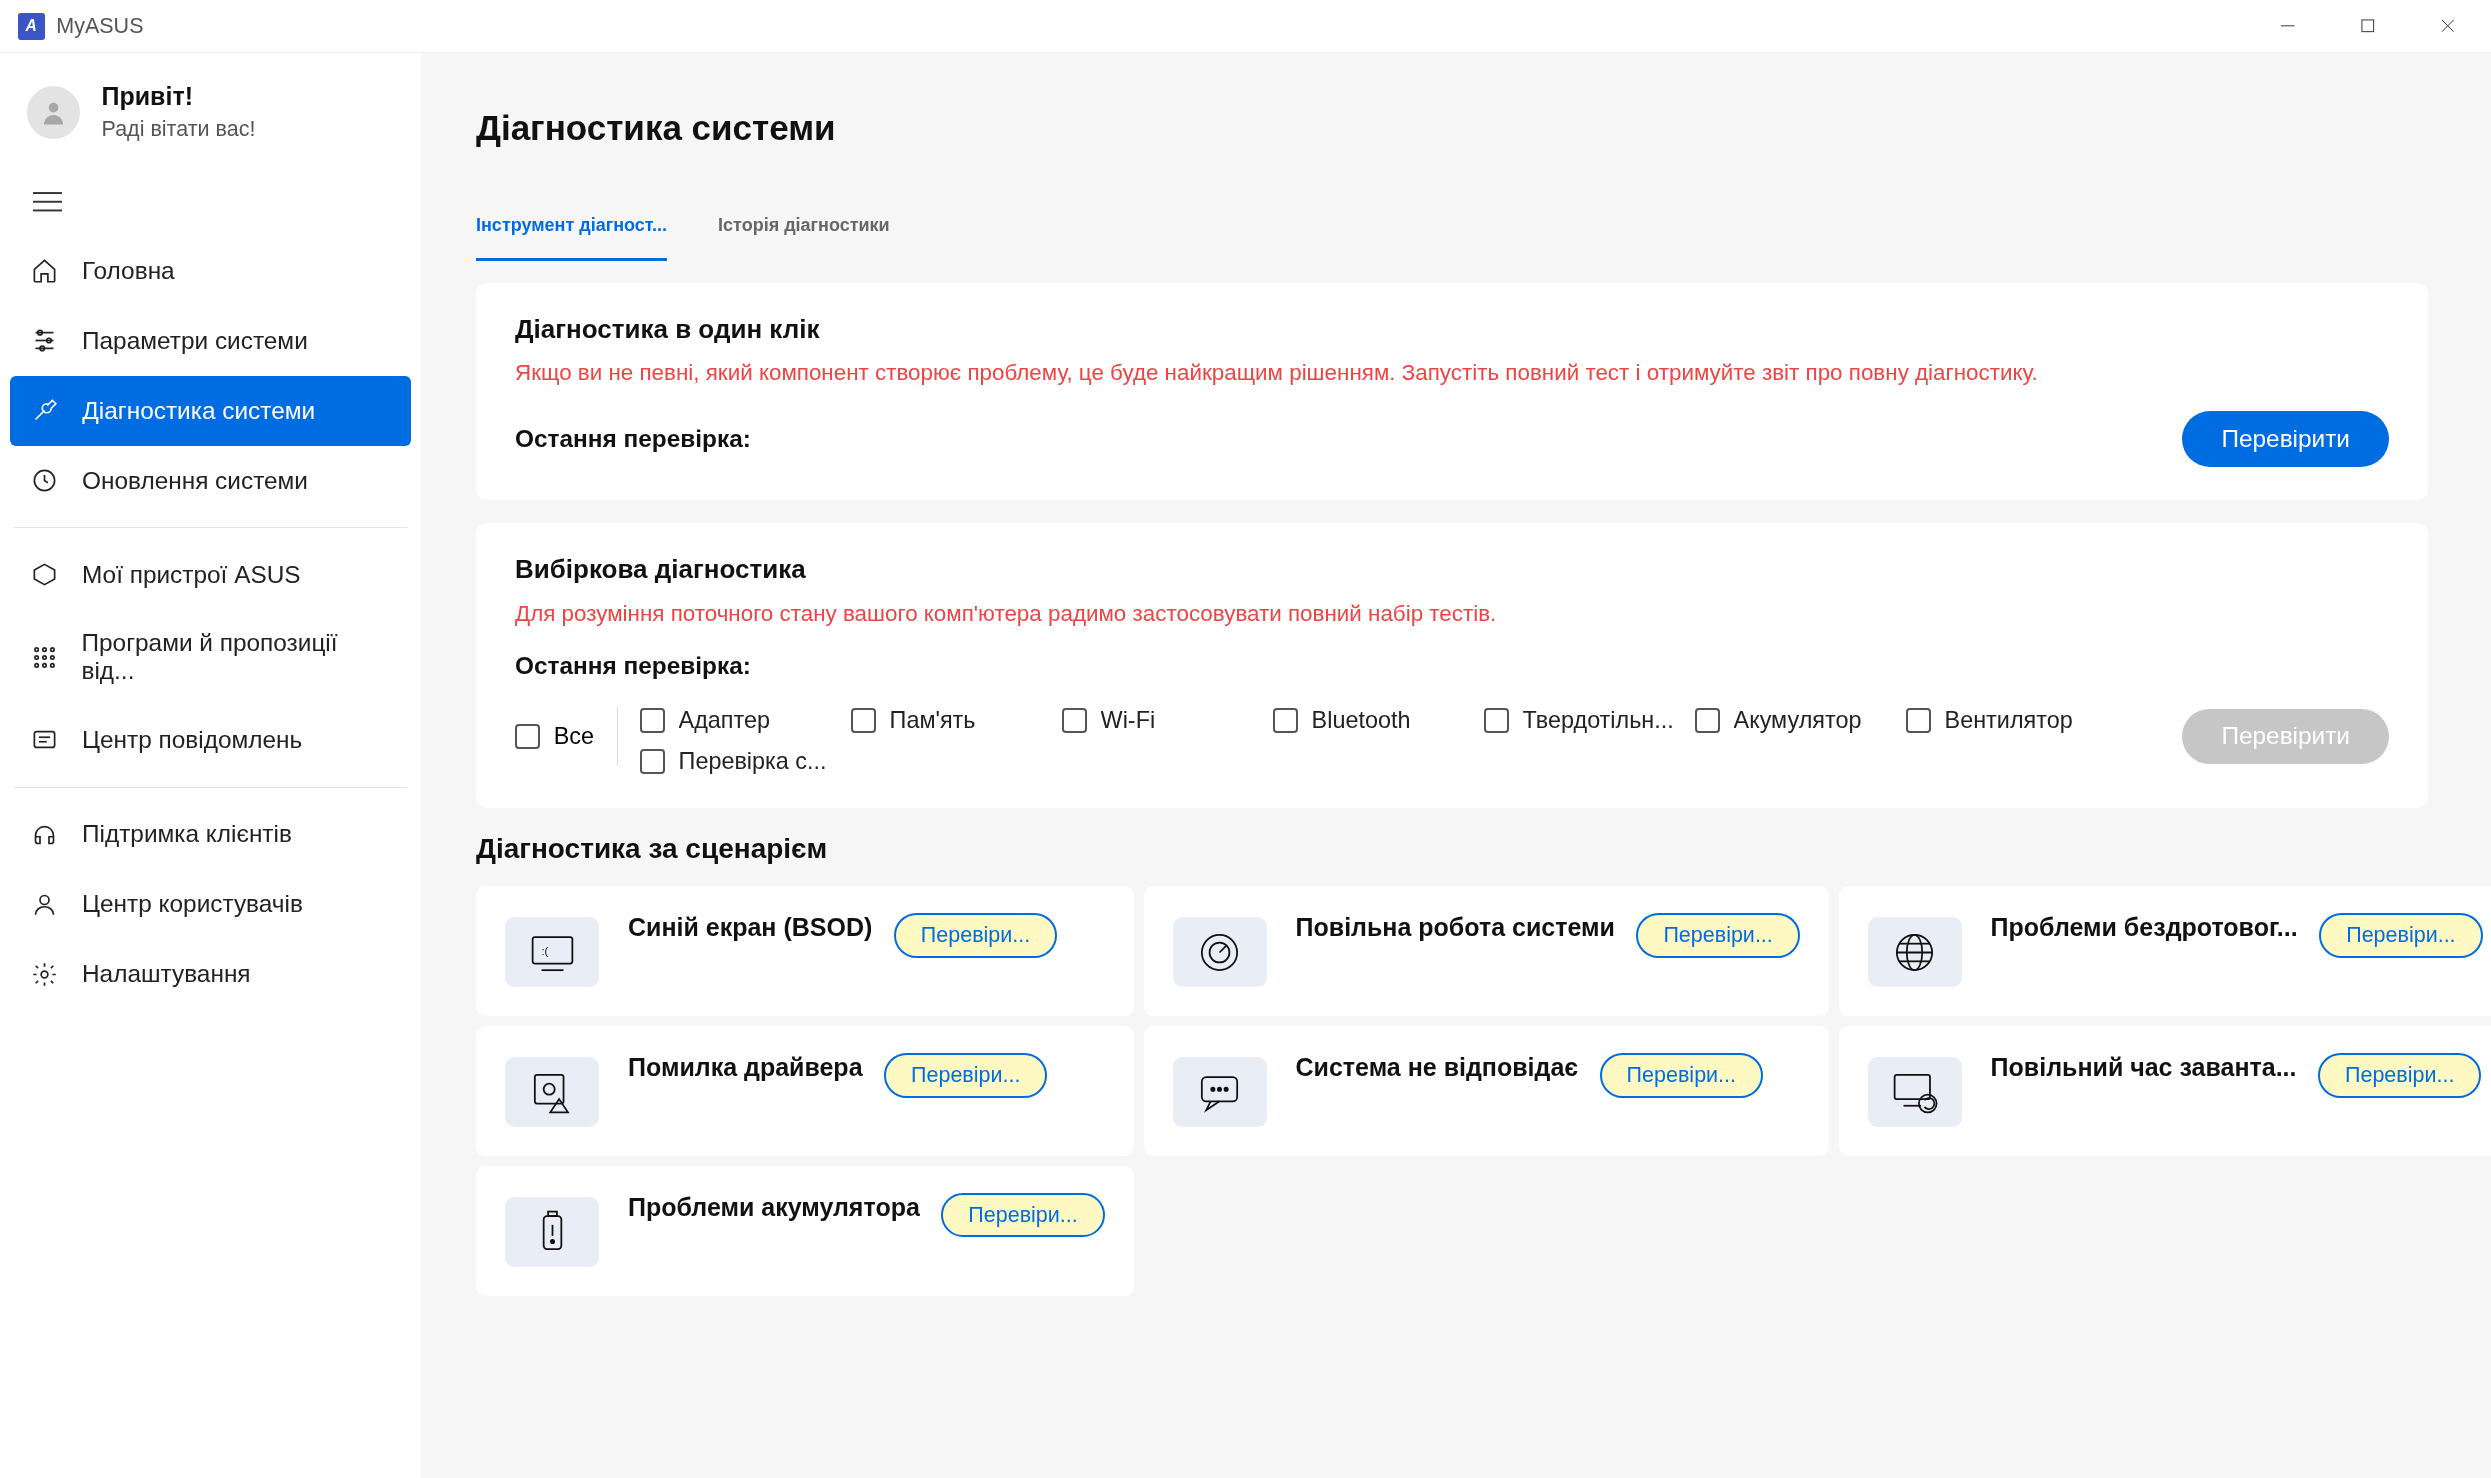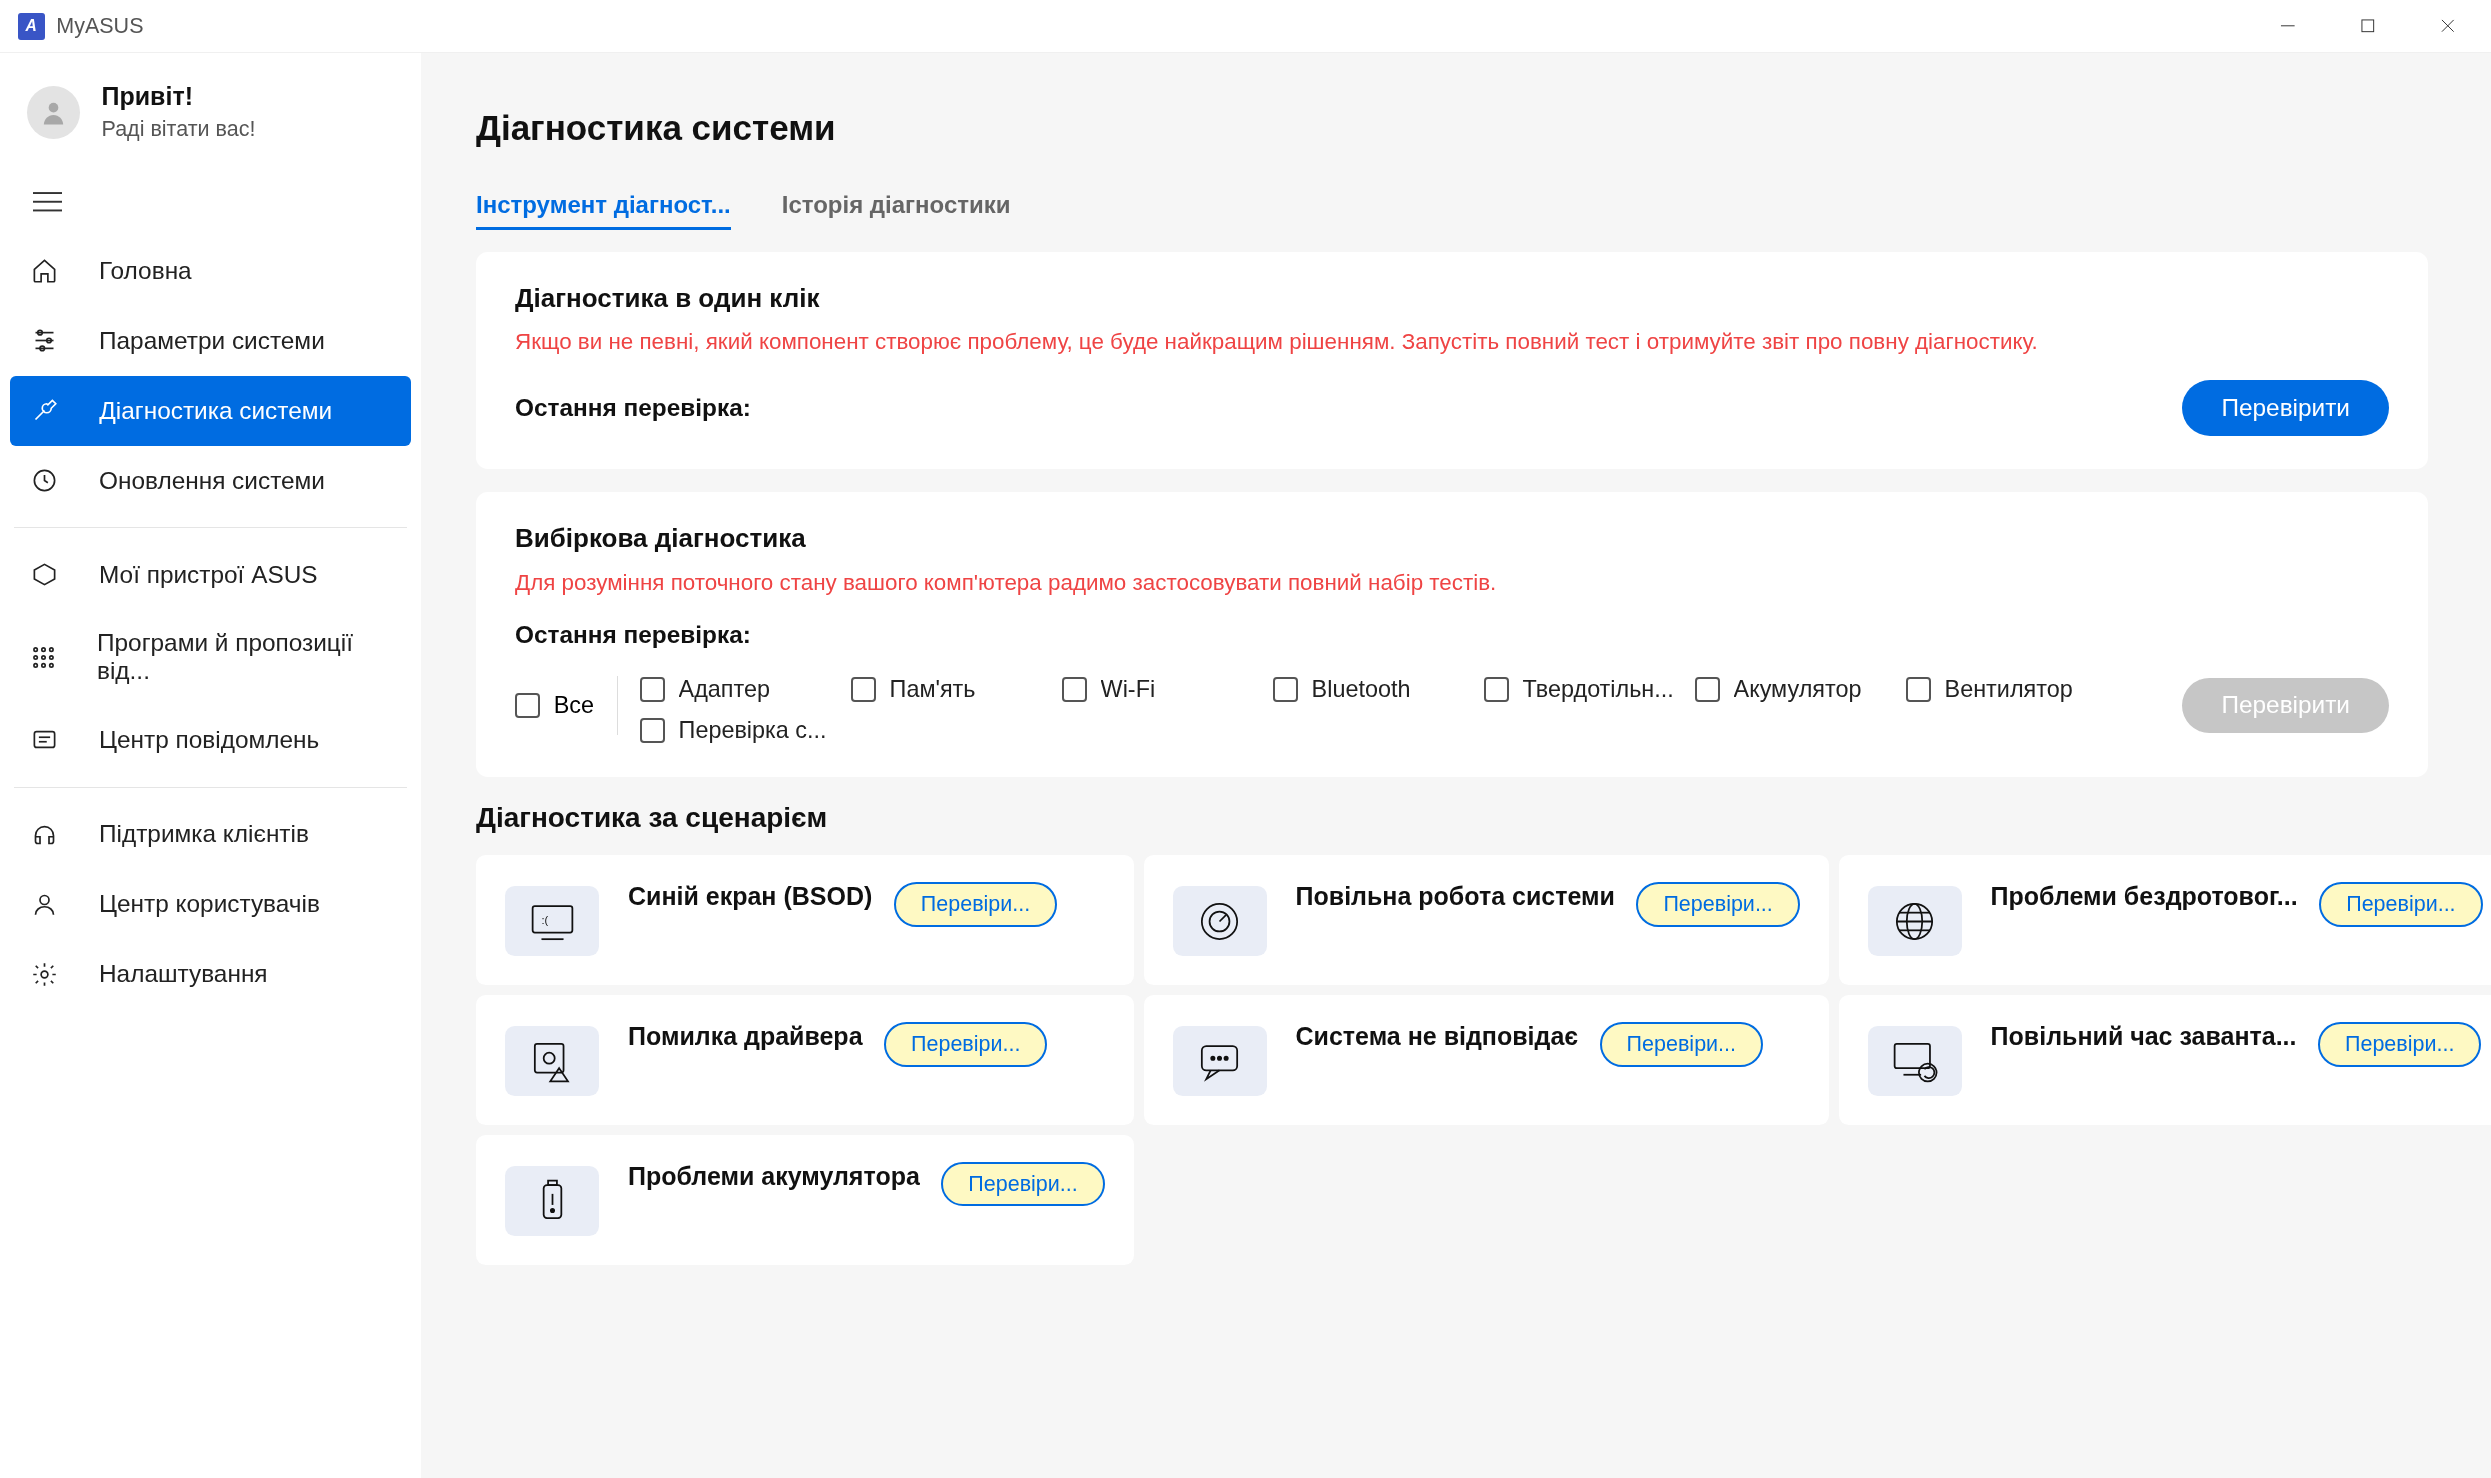--- a/index.html
+++ b/index.html
@@ -18,31 +18,31 @@
 .user-block { display: flex; align-items: center; padding: 17.6px 27px 25px; gap: 21.5px; }
 .avatar { width: 53px; height: 53px; background: #e3e3e3; border-radius: 50%; display: flex; align-items: center; justify-content: center; }
 .avatar svg { width: 29px; height: 29px; fill: #a8a8a8; }
 .user-text .hello { font-size: 25px; font-weight: 600; color: #111; }
 .user-text .welcome { font-size: 21.5px; color: #555; margin-top: 5.9px; }
 
 .hamburger { padding: 23.4px 33px 19.5px; }
 .hamburger svg { width: 29px; height: 21.5px; stroke: #333; stroke-width: 2; }
 
 .nav { display: flex; flex-direction: column; }
-.nav-item { display: flex; align-items: center; gap: 39px; padding: 19.5px 29px; font-size: 24.4px; color: #222; cursor: pointer; }
+.nav-item { display: flex; align-items: center; gap: 22px; padding: 19.5px 29px; font-size: 24.4px; color: #222; cursor: pointer; }
 .nav-item.active { background: #006ce1; color: #fff; border-radius: 5.9px; margin: 0 9.8px; padding: 19.5px 19.5px; }
 .nav-item .ico { width: 31px; height: 31px; display: flex; align-items: center; justify-content: center; }
 .nav-item .ico svg { width: 27px; height: 27px; stroke: currentColor; fill: none; stroke-width: 1.5; }
 .nav-sep { height: 1px; background: #e5e5e5; margin: 11.7px 13.7px; }
 
 .main { flex: 1; padding: 55px 64px 39px 55px; overflow: auto; }
 .page-title { font-size: 35px; font-weight: 600; color: #111; margin-bottom: 43px; }
 
 .tabs { display: flex; gap: 51px; margin-bottom: 21.5px; }
-.tab { font-size: 24px; font-weight: 600; color: #666; padding-bottom: 8px; }
+.tab { font-size: 18px; font-weight: 600; color: #666; padding-bottom: 22px; margin-top: 24px; }
 .tab.active { color: #006ce1; border-bottom: 3.9px solid #006ce1; }
 
 .card { background: #fff; border-radius: 11.7px; padding: 31px 39px 33px; margin-bottom: 23.4px; }
 .card-title { font-size: 26px; font-weight: 600; color: #111; margin-bottom: 11.7px; }
 .card-sub { font-size: 22.4px; color: #ef4444; margin-bottom: 21.5px; line-height: 1.5; }
 .last-row { display: flex; align-items: center; justify-content: space-between; }
 .last-label { font-size: 24.4px; font-weight: 600; color: #111; }
 .btn-primary { background: #006ce1; color: #fff; border: none; border-radius: 39px; padding: 13.7px 39px; font-size: 24.4px; cursor: pointer; }
 .btn-primary:disabled { background: #c6c6c6; cursor: default; }
 

